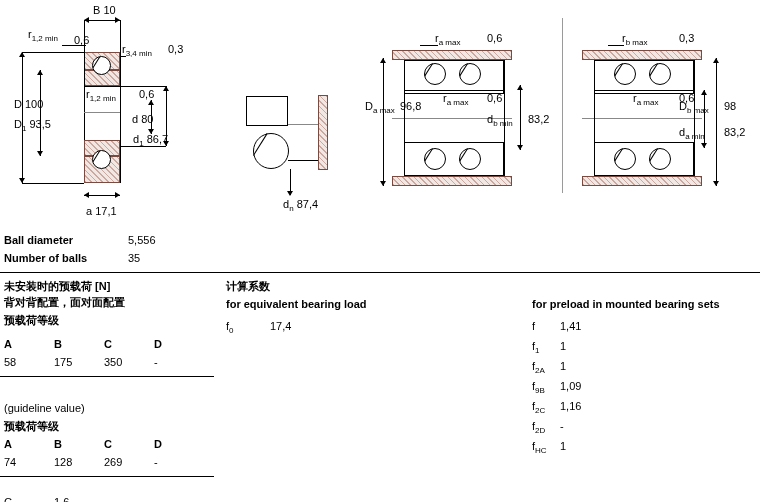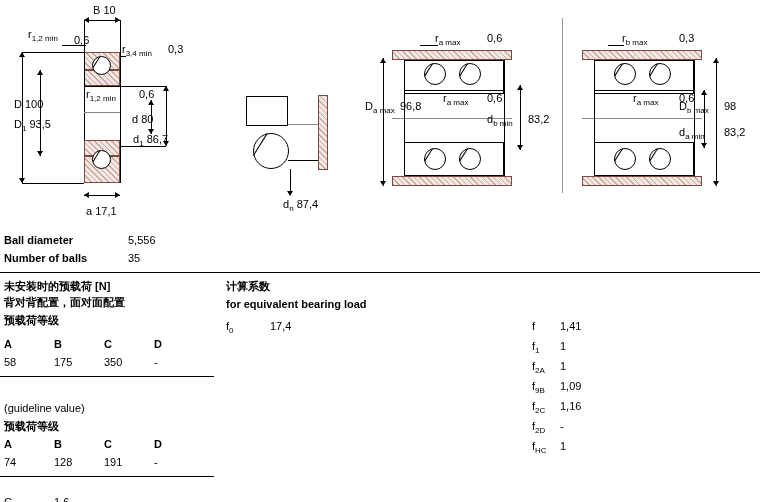--- a/index.html
+++ b/index.html
@@ -284,33 +284,34 @@
   <div class="t" style="left:4px; top:402px;">(guideline value)</div>
   <div class="t bold" style="left:4px; top:420px;">预载荷等级</div>
 
   <div class="t bold" style="left:4px;   top:438px;">A</div>
   <div class="t bold" style="left:54px;  top:438px;">B</div>
   <div class="t bold" style="left:104px; top:438px;">C</div>
   <div class="t bold" style="left:154px; top:438px;">D</div>
 
   <div class="t" style="left:4px;   top:456px;">74</div>
   <div class="t" style="left:54px;  top:456px;">128</div>
-  <div class="t" style="left:104px; top:456px;">191</div>
+  <div class="t" style="left:104px; top:456px;">269</div>
   <div class="t" style="left:154px; top:456px;">-</div>
 
   <div class="line hline" style="left:0; top:476px; width:214px;"></div>
 
   <div class="t" style="left:4px; top:496px;"><span>G</span></div>
   <div class="t" style="left:54px; top:496px;">1,6</div>
 
   <div class="t bold" style="left:226px; top:280px;text-align:center;">计算系数</div>
   <div class="t bold" style="left:226px; top:298px;">for equivalent bearing load</div>
   <div class="t" style="left:226px; top:320px;"><span>f</span><span class="sub">0</span></div>
   <div class="t" style="left:270px; top:320px;">17,4</div>
 
+  <div class="t bold" style="left:532px; top:298px;">for preload in mounted bearing sets</div>
 
   <div class="t" style="left:532px; top:320px;"><span>f</span><span class="sub"></span></div>
   <div class="t" style="left:560px; top:320px;">1,41</div>
 
   <div class="t" style="left:532px; top:340px;"><span>f</span><span class="sub">1</span></div>
   <div class="t" style="left:560px; top:340px;">1</div>
 
   <div class="t" style="left:532px; top:360px;"><span>f</span><span class="sub">2A</span></div>
   <div class="t" style="left:560px; top:360px;">1</div>
 

